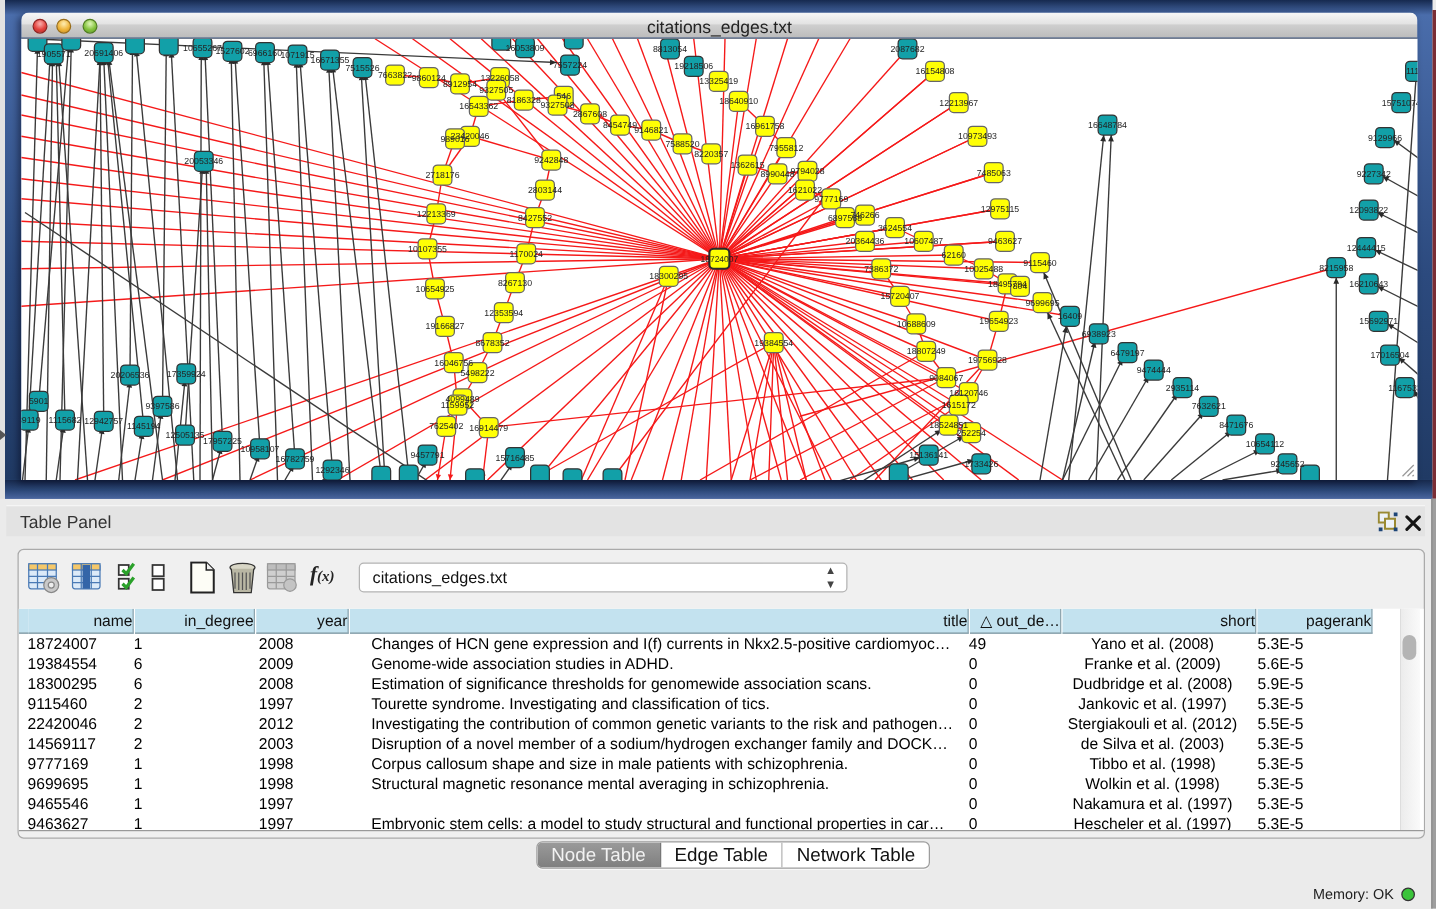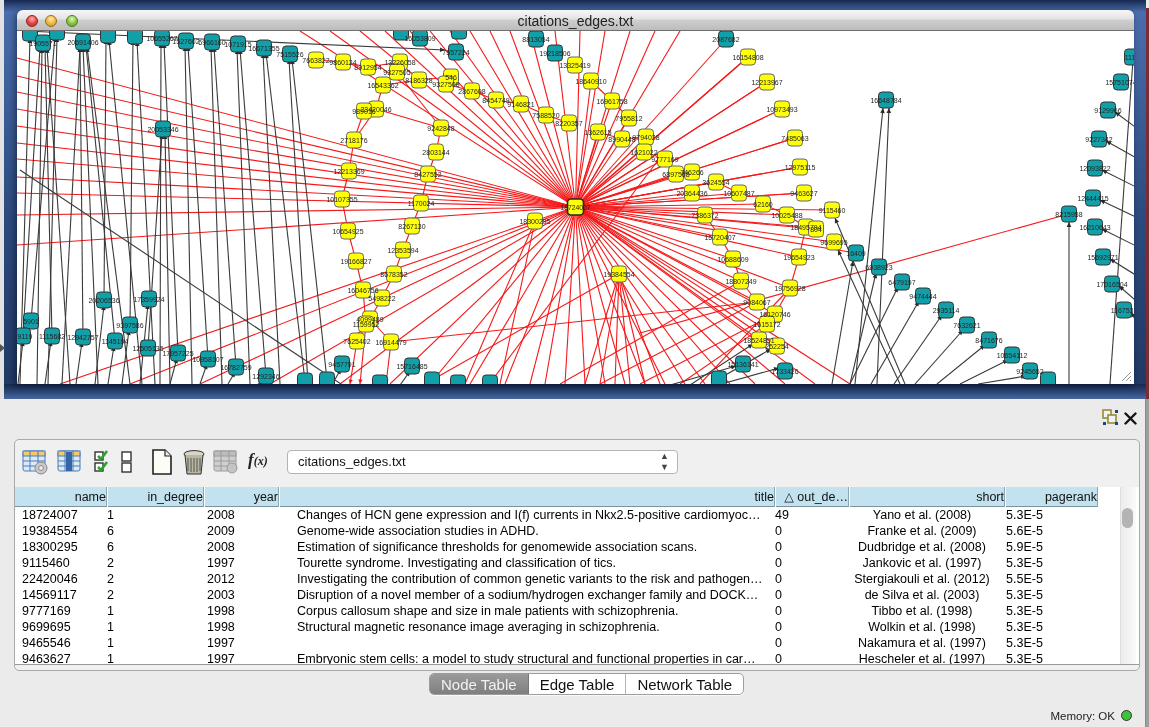--- a/index.html
+++ b/index.html
@@ -782,20 +782,23 @@
 <line x1="1130" y1="381" x2="1131" y2="380"></line>
 </g>
 </svg>
 <div id="titlebar">
       <span class="tl" id="tlr"></span>
       <span class="tl" id="tly"></span>
       <span class="tl" id="tlg"></span>
 <div class="title">citations_edges.txt</div>
     </div>
 <div id="sliverarrow"></div>
+<div id="tpbar">
+      <div class="t">Table Panel</div>
+    </div>
 <svg id="floaticon" width="18" height="18" viewBox="0 0 18 18">
  <rect x="1" y="1" width="8" height="8" fill="#eef3fa" stroke="#9a8a33" stroke-width="1.6"></rect>
  <rect x="6" y="6" width="8" height="8" fill="#eef3fa" stroke="#9a8a33" stroke-width="1.6"></rect>
  <rect x="13" y="1" width="3" height="3" fill="#1d4577"></rect>
  <rect x="1" y="13" width="3" height="3" fill="#1d4577"></rect>
  <rect x="13" y="13" width="3" height="3" fill="#1d4577"></rect>
 </svg>
 <svg id="closex" width="13" height="13" viewBox="0 0 13 13">
       <path d="M1.5 1.5 L11.5 11.5 M11.5 1.5 L1.5 11.5" stroke="#141414" stroke-width="2.4" stroke-linecap="round"></path>
     </svg>
@@ -911,21 +914,21 @@
         <div class="c2">1998</div>
         <div class="c3">Corpus callosum shape and size in male patients with schizophrenia.</div>
         <div class="c4">0</div>
         <div class="c5">Tibbo et al. (1998)</div>
         <div class="c6">5.3E-5</div>
       </div>
 <div class="tr" style="top:132px">
         <div class="c0">9699695</div>
         <div class="c1">1</div>
         <div class="c2">1998</div>
-        <div class="c3">Structural magnetic resonance image averaging in schizophrenia.</div>
+        <div class="c3">Structural magnetic resonance mental averaging in schizophrenia.</div>
         <div class="c4">0</div>
         <div class="c5">Wolkin et al. (1998)</div>
         <div class="c6">5.3E-5</div>
       </div>
 <div class="tr" style="top:148px">
         <div class="c0">9465546</div>
         <div class="c1">1</div>
         <div class="c2">1997</div>
         <div class="c4">0</div>
         <div class="c5">Nakamura et al. (1997)</div>

